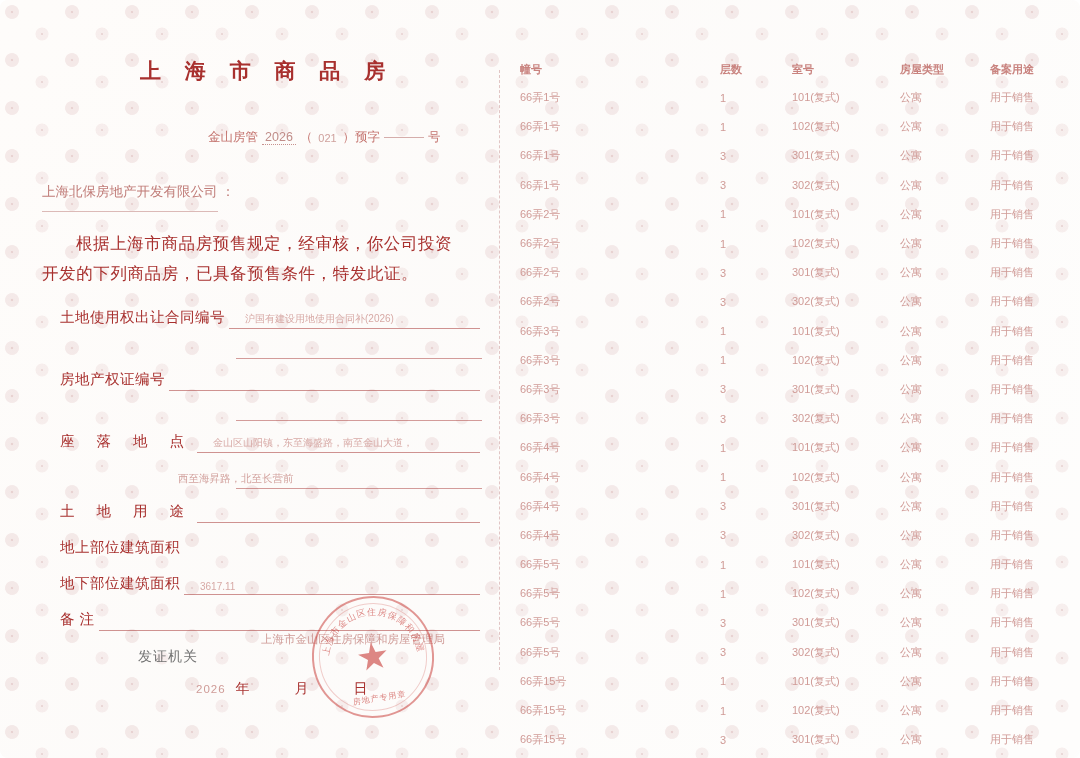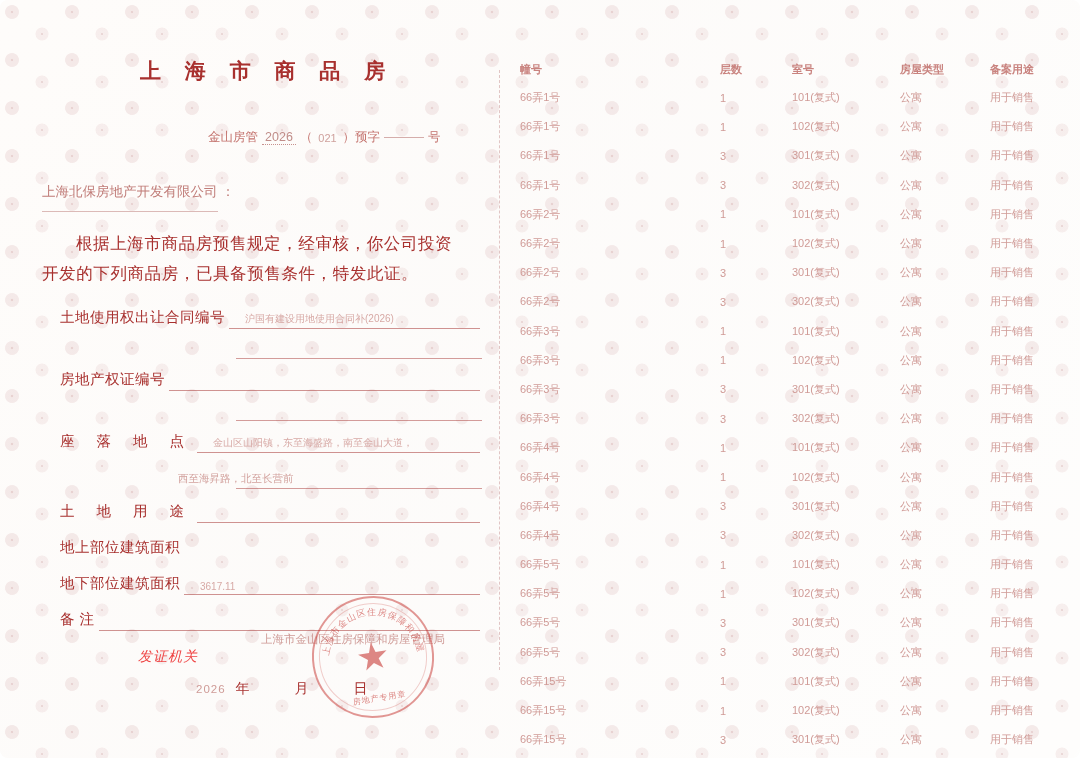--- a/index.html
+++ b/index.html
@@ -185,23 +185,22 @@
     left: 176px;
     width: 246px;
     border-bottom: 1px solid rgba(170,60,58,0.5);
   }
 
   .issuer {
     position: absolute;
     left: 138px;
     top: 648px;
     font-size: 14px;
-    color: #ef4444;
+    color: #737373;
     letter-spacing: 1px;
-    font-style: italic;
   }
   .issuer-name {
     position: absolute;
     left: 238px;
     top: 632px;
     width: 230px;
     font-size: 11.5px;
     color: #cf9b97;
     text-align: center;
     white-space: nowrap;

